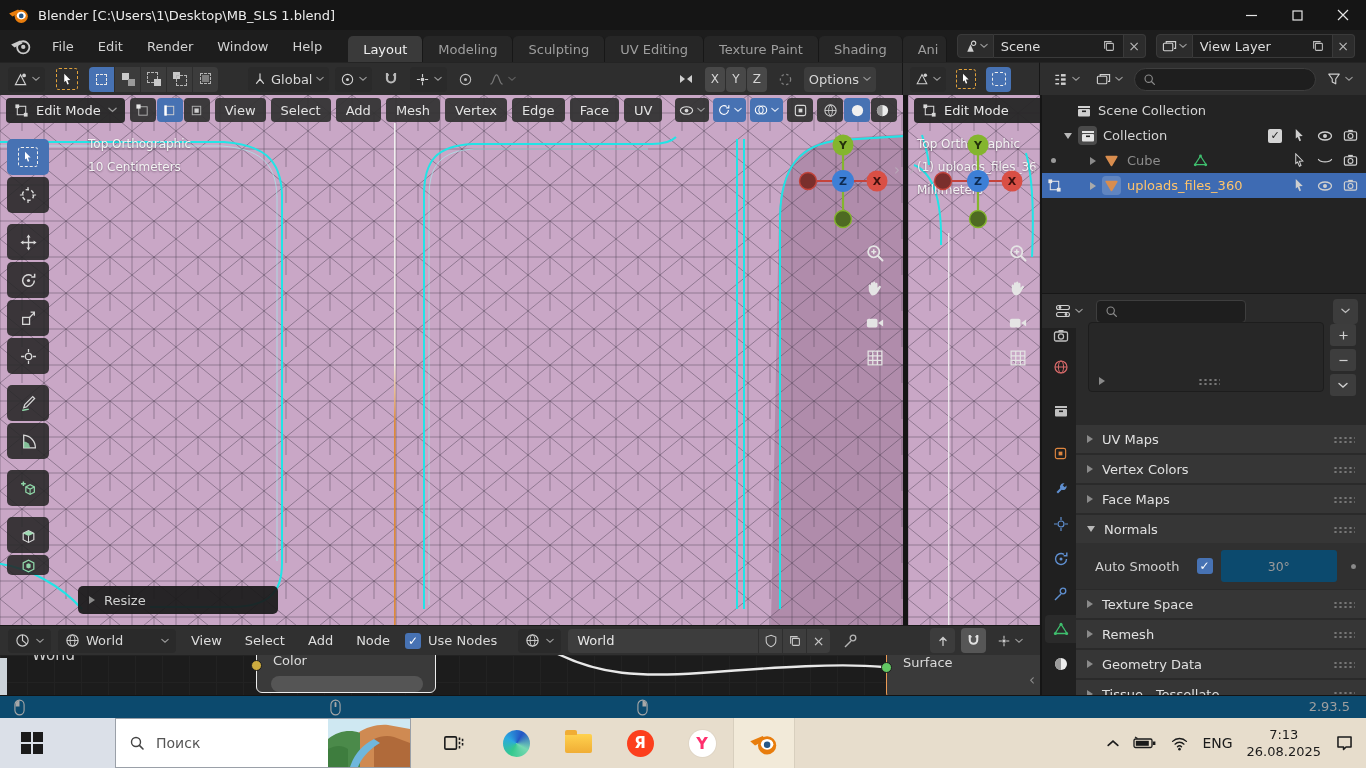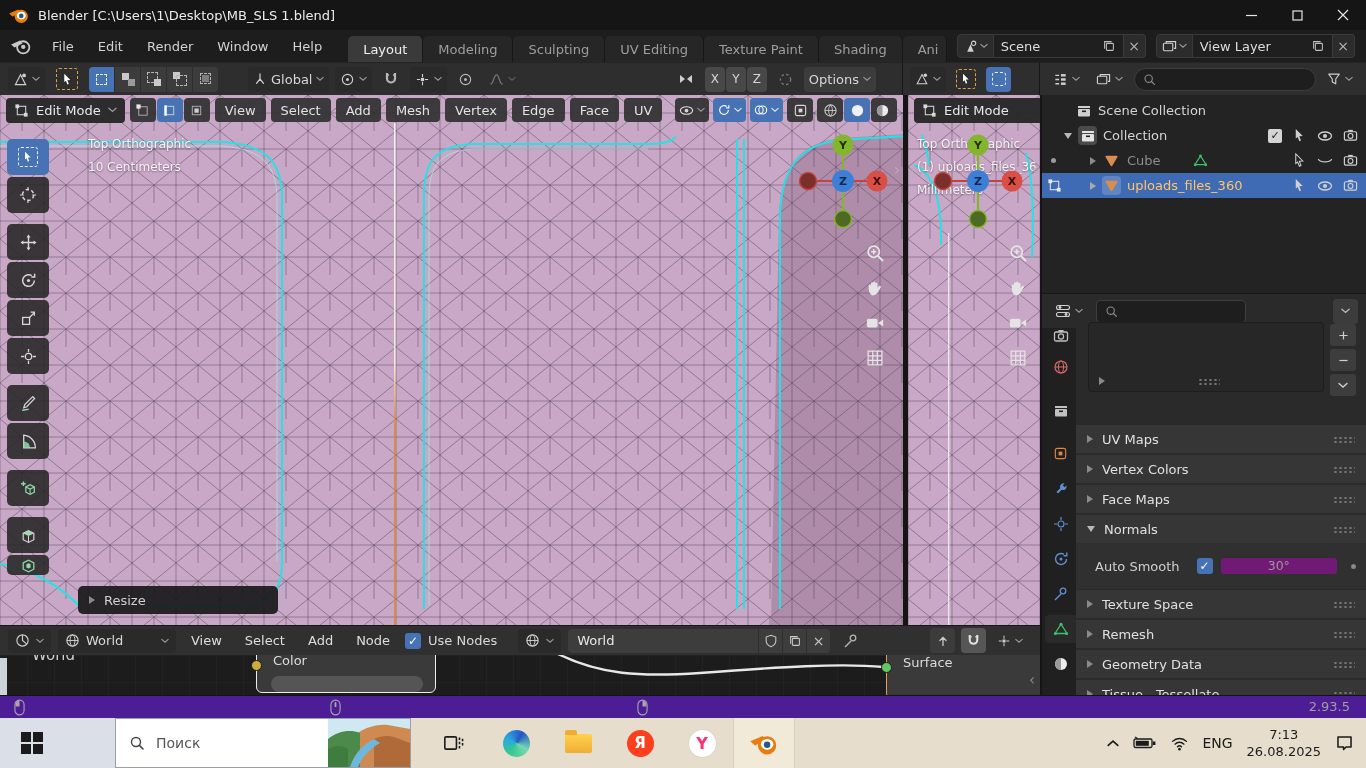--- a/index.html
+++ b/index.html
@@ -98,21 +98,21 @@
 .ptab{position:absolute;left:3px;width:31px;height:28px;display:flex;align-items:center;justify-content:center;border-radius:4px 0 0 4px}
 .ptab.active{background:#2a2a2a}
 .plist{position:absolute;left:34px;top:0;right:0;bottom:0}
 .vg-box{position:absolute;left:12px;top:-6px;width:236px;height:70px;background:#272727;border:1px solid #1d1d1d;border-radius:4px}
 .vg-foot{position:absolute;left:10px;bottom:6px;right:10px;display:flex;align-items:center}
 .vg-btns{position:absolute;left:254px;top:-4px;display:flex;flex-direction:column;gap:3px}
 .sbtn{width:26px;height:22px;background:#3d3d3d;border-radius:3px;display:flex;align-items:center;justify-content:center;color:#cfcfcf}
 .prow{position:absolute;left:0;right:0;height:28px;background:#363636;display:flex;align-items:center;gap:9px;padding:0 11px;color:#e0e0e0}
 .pbody{position:absolute;left:0;right:0;background:#303030;display:flex;align-items:center;gap:8px;padding:0 10px}
 .grips{margin-left:auto;width:22px;height:7px;background-image:radial-gradient(circle,#777 1px,transparent 1.3px);background-size:5px 4px}
-.asf{width:118px;height:16px;background:#701a75;border-radius:3px;display:flex;align-items:flex-start;justify-content:center;color:#9a9a9a;font-size:12.5px}
+.asf{width:118px;height:32px;background:#0c4a6e;border-radius:3px;display:flex;align-items:center;justify-content:center;color:#9a9a9a;font-size:12.5px}
 .chk{width:16px;height:16px;background:#4772b3;border-radius:3px;color:#fff;font-size:12px;display:flex;align-items:center;justify-content:center}
 .chk::after{content:"✓"}
 .decodot{width:5px;height:5px;border-radius:50%;background:#8a8a8a;margin-left:6px}
 .alabel{width:104px;text-align:center;color:#cfcfcf}
 
 .shader-header{position:absolute;left:0;top:625px;width:1040px;height:30px;background:#303030;border-top:1px solid #191919;display:flex;align-items:center;gap:7px;padding:0 8px;z-index:6}
 .sh-dd{height:24px;background:#2a2a2a;border-radius:4px;display:flex;align-items:center;gap:6px;padding:0 7px}
 .sh-menu{padding:0 8px;color:#dedede}
 .db-group{display:flex;align-items:center;height:24px}
 .db-field{height:24px;background:#3d3d3d;border-radius:4px 0 0 4px;display:flex;align-items:center;gap:8px;padding:0 9px;min-width:190px;color:#e6e6e6}
@@ -126,21 +126,21 @@
 #nodeB{left:886px;top:-16px;width:420px;height:60px;border:1.5px solid #ec9b55}
 .socket{position:absolute;width:11px;height:11px;border-radius:50%;border:1px solid #1c1c1c}
 .srow{position:absolute;left:16px;color:#dcdcdc}
 .fieldcut{position:absolute;left:14px;top:40px;width:152px;height:16px;background:#555;border-radius:8px}
 .canvas-chev{position:absolute;right:5px;top:16px;color:#8d8d8d;font-size:15px}
 .canvas-chev::after{content:"‹"}
 .canvas-chev2{position:absolute;left:2px;top:16px;color:#8d8d8d;font-size:15px}
 .canvas-chev2::after{content:"›"}
 .lightbar{position:absolute;left:0;top:658px;width:7px;height:37px;background:#ccd3d9;z-index:7}
 
-.statusbar{position:absolute;left:0;top:695px;width:1366px;height:23px;background:#4c1d95;border-top:1px solid #141414;color:#a8a8a8;z-index:8}
+.statusbar{position:absolute;left:0;top:695px;width:1366px;height:23px;background:#0c4a6e;border-top:1px solid #141414;color:#a8a8a8;z-index:8}
 .mouseic{position:absolute;top:3px}
 .version{position:absolute;right:16px;top:3px;color:#9f9f9f}
 
 .taskbar{position:absolute;left:0;top:718px;width:1366px;height:50px;background:#e7ddcc;display:flex;align-items:stretch;z-index:9}
 .start-zone{width:115px;background:#dbe0e8;display:flex;align-items:center;padding-left:21px}
 .winlogo{display:grid;grid-template-columns:10px 10px;grid-template-rows:10px 10px;gap:2px}
 .winlogo span{background:#1b1b1b}
 .search-box{width:296px;background:#fff;border:1px solid #9aa0a8;display:flex;align-items:center;gap:11px;padding-left:13px;position:relative;color:#555;font-size:14px}
 .search-art{position:absolute;right:0;top:0;bottom:0;width:82px;overflow:hidden}
 .ticons{display:flex;margin-left:12px}

